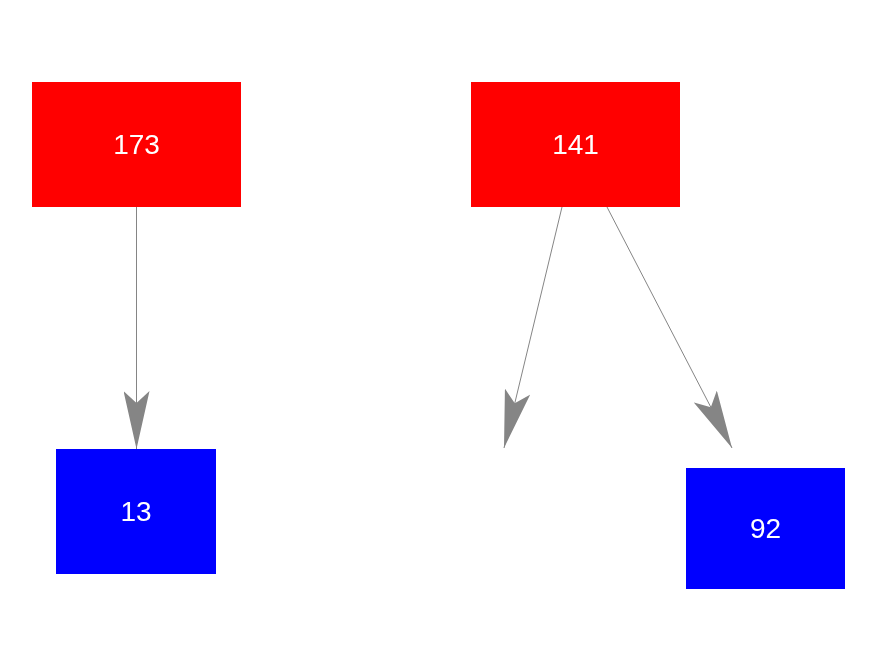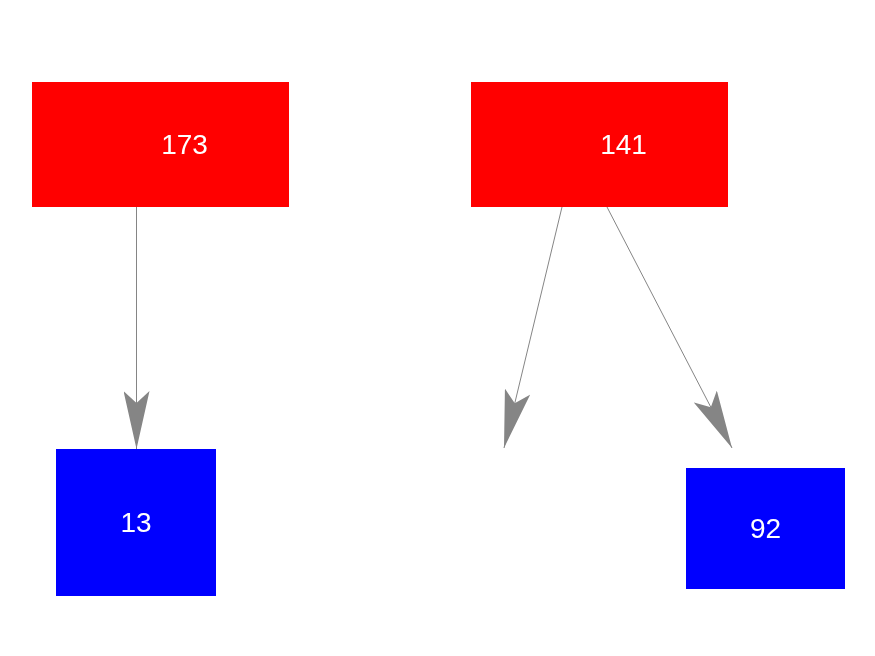--- a/index.html
+++ b/index.html
@@ -26,21 +26,21 @@
   .node {
     position: absolute;
     display: flex;
     align-items: center;
     justify-content: center;
     color: #ffffff;
     font-size: 28px;
     line-height: 1;
     user-select: none;
   }
-  .node.root { background: #ff0000; padding-left: 48px; }
+  .node.root { background: #ff0000; }
   .node.leaf { background: #0000ff; }
 </style>
 </head>
 <body>
 
 <div class="canvas">
 
   <svg class="edge-layer" width="875" height="656" viewBox="0 0 875 656" xmlns="http://www.w3.org/2000/svg">
     <defs>
       <marker id="dart" markerUnits="userSpaceOnUse" markerWidth="58" markerHeight="26" refX="58" refY="13" orient="auto">
@@ -53,21 +53,21 @@
   </svg>
 
   <div class="node root" style="left:32px; top:82px; width:209px; height:125px;">
     <span>173</span>
   </div>
 
   <div class="node root" style="left:471px; top:82px; width:209px; height:125px;">
     <span>141</span>
   </div>
 
-  <div class="node leaf" style="left:56px; top:449px; width:160px; height:147px;">
+  <div class="node leaf" style="left:56px; top:449px; width:160px; height:125px;">
     <span>13</span>
   </div>
 
 
   <div class="node leaf" style="left:686px; top:468px; width:159px; height:121px;">
     <span>92</span>
   </div>
 
 </div>
 

